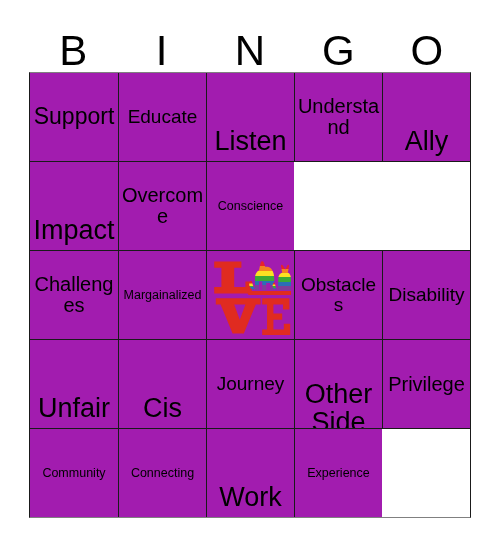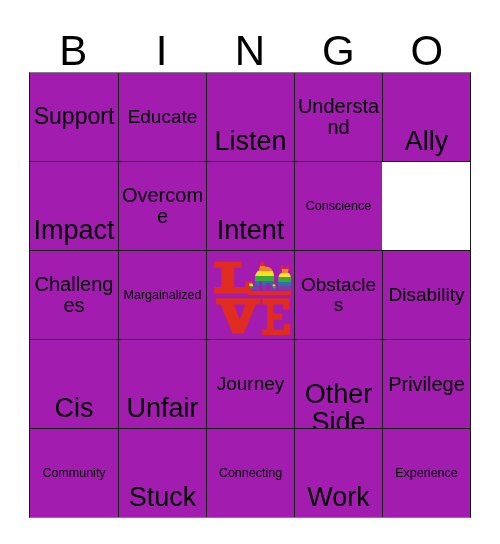--- a/index.html
+++ b/index.html
@@ -149,23 +149,20 @@
         <span class="cell-text sz-xl">Ally</span>
       </div>
     </div>
 
     <div class="grid-row">
       <div class="cell">
         <span class="cell-text sz-xl">Impact</span>
       </div>
       <div class="cell">
         <span class="cell-text sz-sm">Overcome</span>
-      </div>
-      <div class="cell">
-        <span class="cell-text sz-xl">Intent</span>
       </div>
       <div class="cell">
         <span class="cell-text sz-xs">Conscience</span>
       </div>
     </div>
 
     <div class="grid-row">
       <div class="cell">
         <span class="cell-text sz-sm">Challenges</span>
       </div>
@@ -252,42 +249,39 @@
       <div class="cell">
         <span class="cell-text sz-md">Obstacles</span>
       </div>
       <div class="cell">
         <span class="cell-text sz-md">Disability</span>
       </div>
     </div>
 
     <div class="grid-row">
       <div class="cell">
+        <span class="cell-text sz-xl">Unfair</span>
+      </div>
+      <div class="cell">
         <span class="cell-text sz-xl">Cis</span>
       </div>
       <div class="cell">
-        <span class="cell-text sz-xl">Unfair</span>
-      </div>
-      <div class="cell">
         <span class="cell-text sz-md">Journey</span>
       </div>
       <div class="cell">
         <span class="cell-text sz-xl">Other Side</span>
       </div>
       <div class="cell">
         <span class="cell-text sz-sm">Privilege</span>
       </div>
     </div>
 
     <div class="grid-row">
       <div class="cell">
         <span class="cell-text sz-xs">Community</span>
-      </div>
-      <div class="cell">
-        <span class="cell-text sz-xl">Stuck</span>
       </div>
       <div class="cell">
         <span class="cell-text sz-xs">Connecting</span>
       </div>
       <div class="cell">
         <span class="cell-text sz-xl">Work</span>
       </div>
       <div class="cell">
         <span class="cell-text sz-xs">Experience</span>
       </div>

